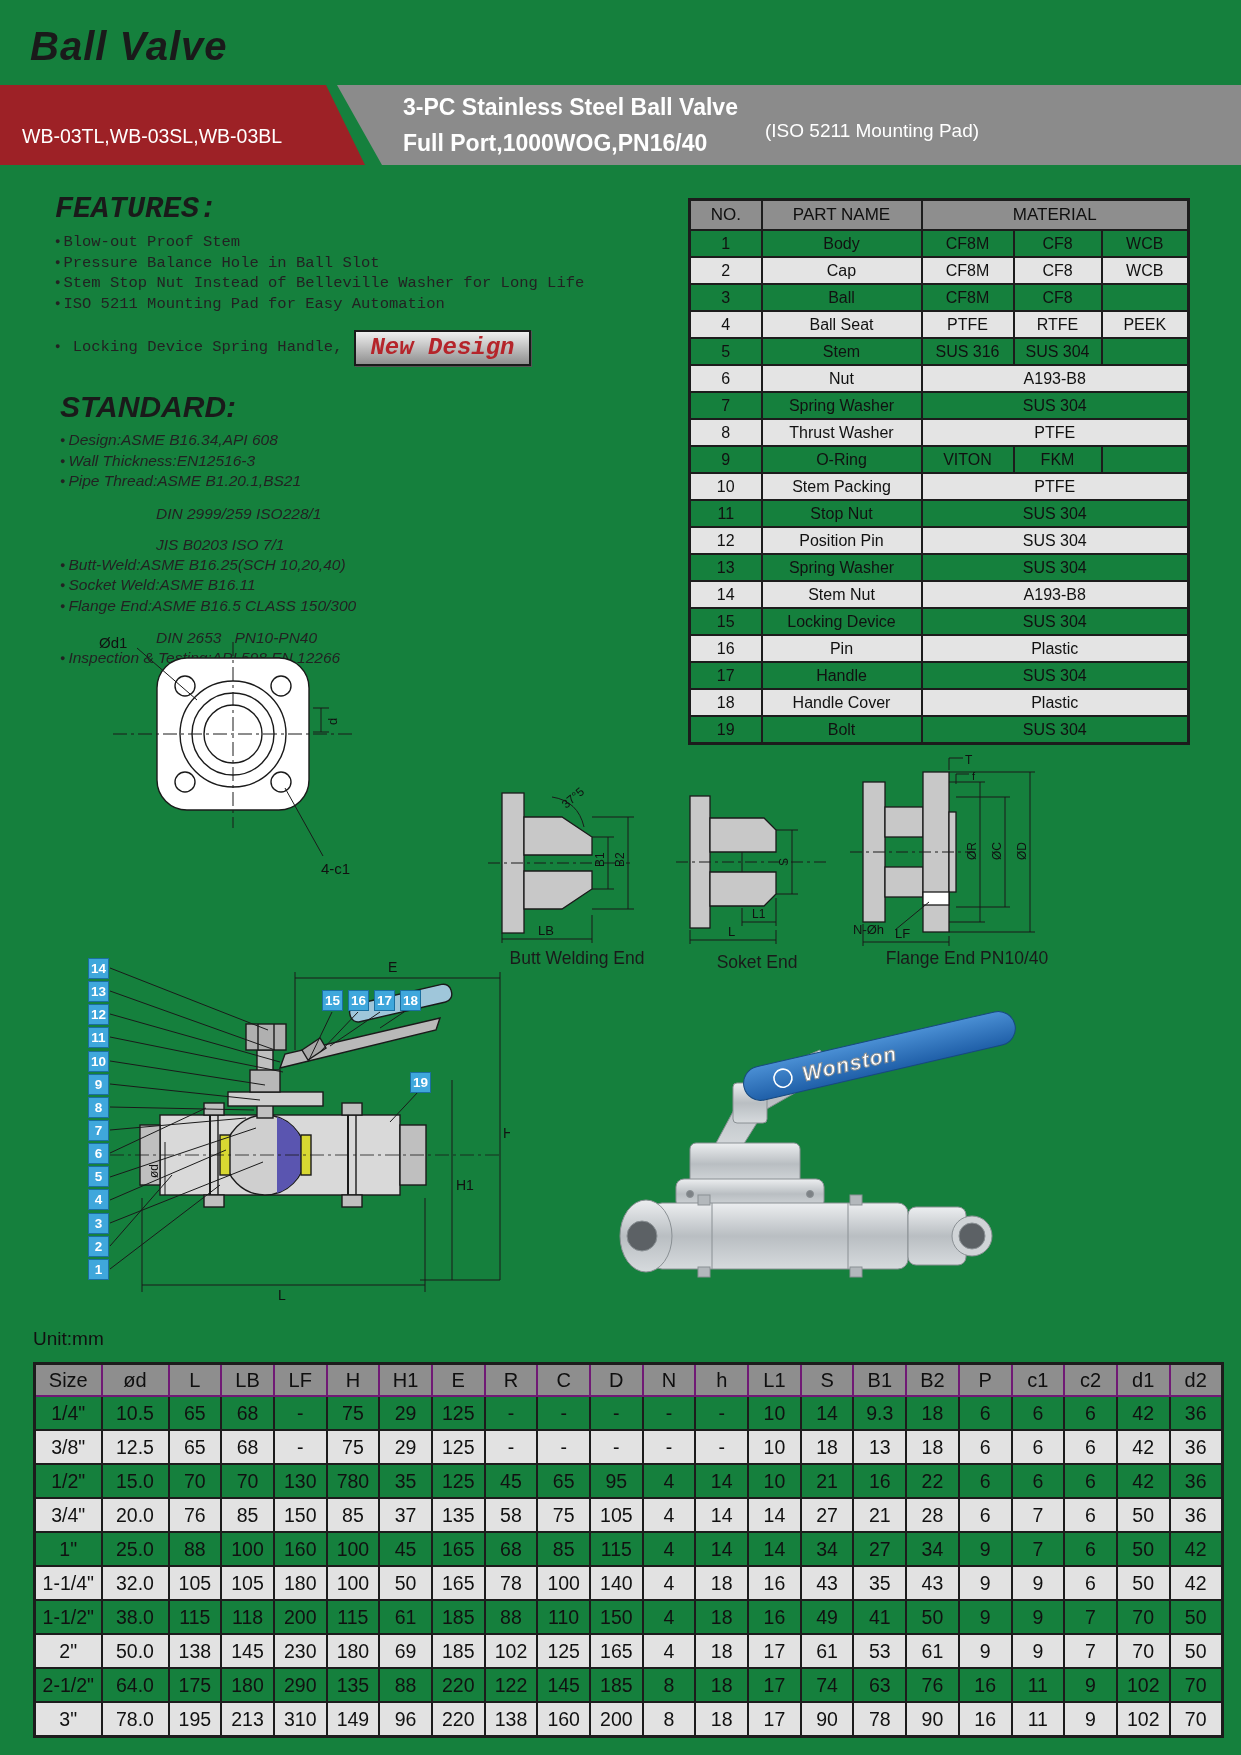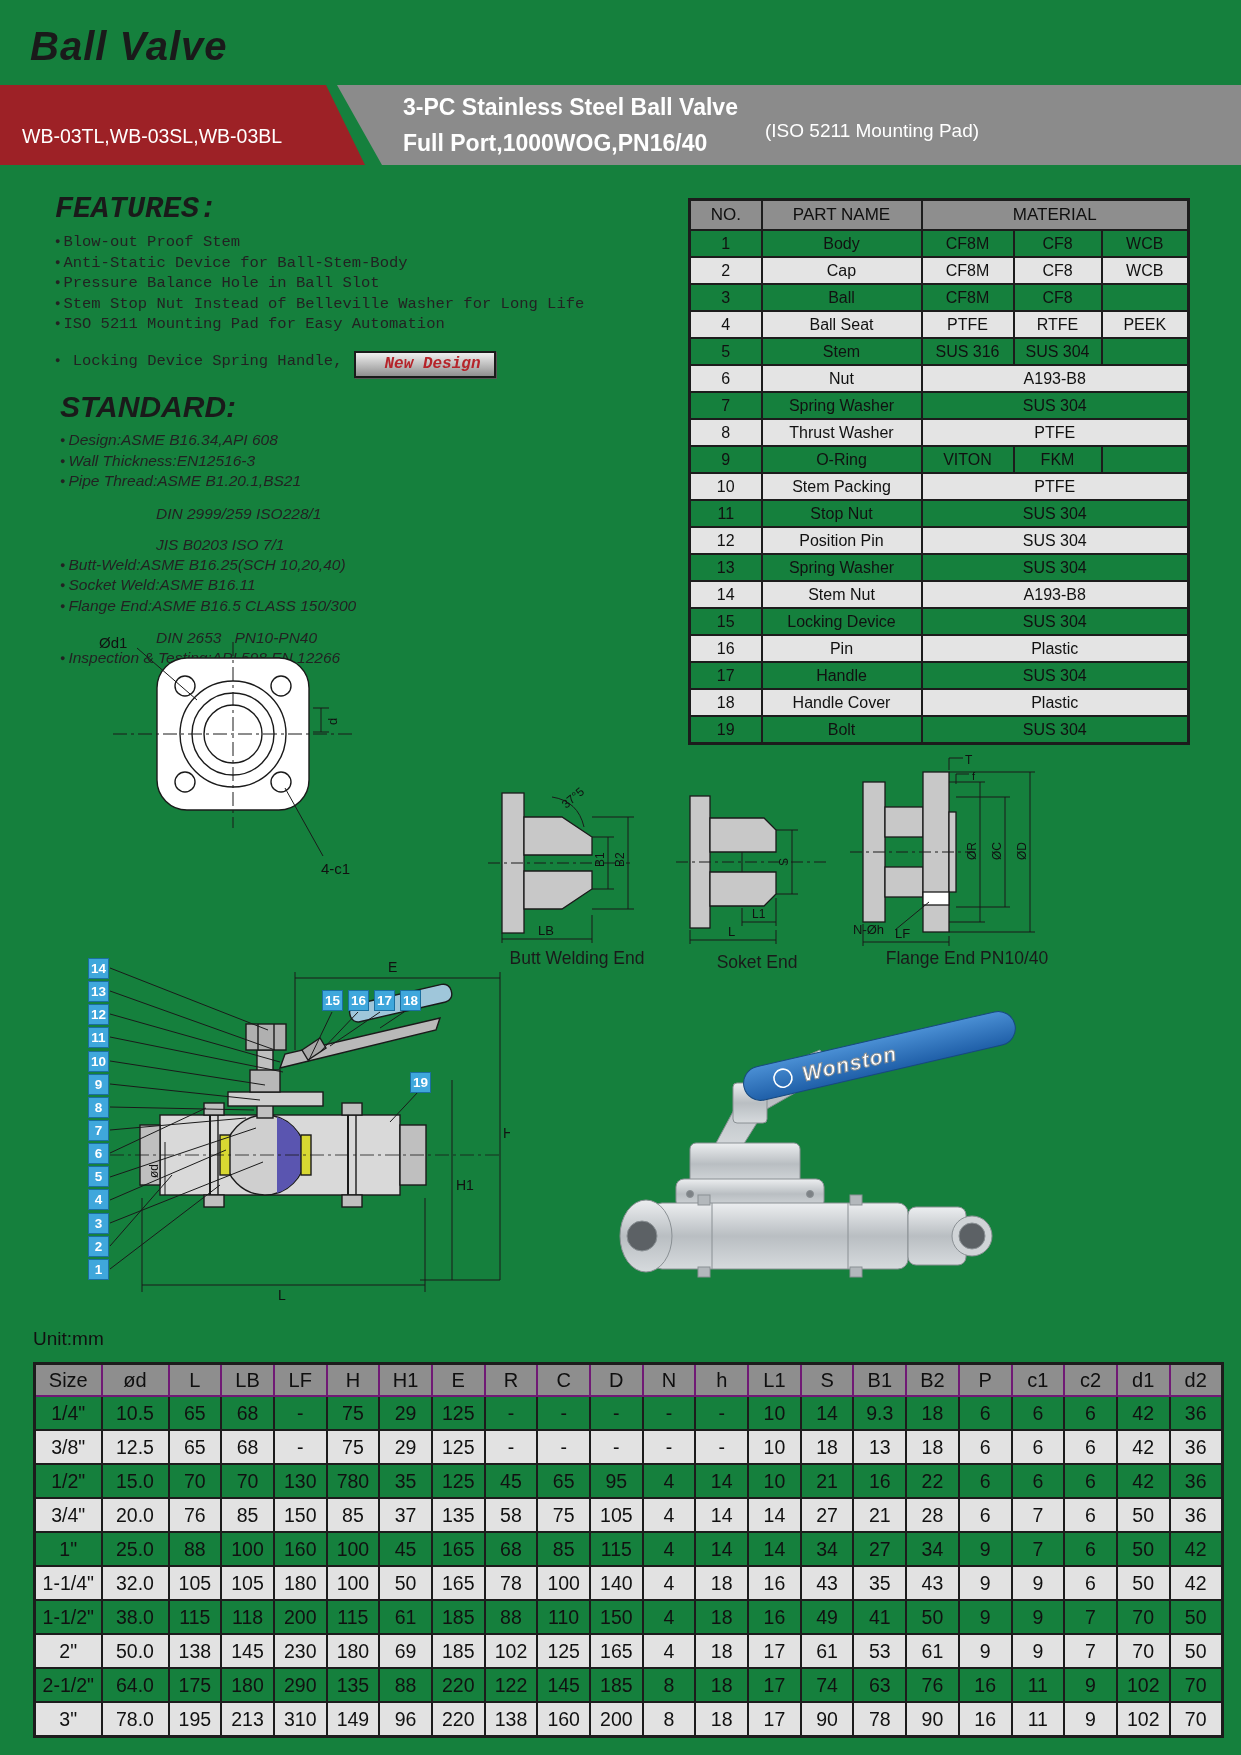--- a/index.html
+++ b/index.html
@@ -20,22 +20,22 @@
   .banner-note{position:absolute;left:765px;top:35px;font-size:19px;color:#fff;}
 
   
   .features{position:absolute;left:55px;top:192px;width:580px;font-family:Liberation Mono, monospace;}
   .features h2,.standard h2{margin:0;font-size:30px;font-style:italic;font-weight:bold;color:#1a1a1a;}
   .feat-list{list-style:none;margin:6px 0 0 0;padding:0;}
   .feat-list li{font-size:15.5px;line-height:20.5px;color:#222;}
   .feat-list li::before{content:"●";font-size:9px;vertical-align:2px;margin-right:3px;}
   .feat-extra{margin-top:13px;font-size:15.5px;color:#222;}
   .feat-extra::before{content:"●";font-size:9px;vertical-align:2px;margin-right:3px;}
-  .new-design-badge{display:inline-block;margin-left:12px;padding:2px 14px 3px 28px;
-      border:2px solid #1a1a1a;font-size:16px;font-weight:bold;font-style:italic;color:#b5242a;
+  .new-design-badge{display:inline-block;margin-left:12px;padding:2px 14px 3px 14px;
+      border:2px solid #1a1a1a;font-size:24px;font-weight:bold;font-style:italic;color:#b5242a;
       background:linear-gradient(180deg,#efefef 0%,#c9c9c9 40%,#8f8f8f 100%);
       box-shadow:1px 1px 0 #555;transform:translateY(3px);}
   .standard{position:absolute;left:60px;top:390px;width:580px;}
   .std-list{margin:6px 0 0 0;padding:0;list-style:none;font-style:italic;}
   .std-list li{font-size:15.5px;line-height:19.5px;color:#222;white-space:pre-wrap;}
   .std-list li.bullet::before{content:"●";font-size:9px;vertical-align:2px;margin-right:3px;}
   .std-list li.indent{padding-left:96px;margin-top:12px;}
 
   
   .parts-table{position:absolute;left:688px;top:198px;border-collapse:collapse;table-layout:fixed;
@@ -81,21 +81,20 @@
     <div class="banner-models">WB-03TL,WB-03SL,WB-03BL</div>
     <div class="banner-line1">3-PC Stainless Steel Ball Valve</div>
     <div class="banner-line2">Full Port,1000WOG,PN16/40</div>
     <div class="banner-note">(ISO 5211 Mounting Pad)</div>
   </div>
 
   <section class="features">
     <h2>FEATURES:</h2>
     <ul class="feat-list" id="features-list">
         <li>Blow-out Proof Stem</li>
-        <li>Anti-Static Device for Ball-Stem-Body</li>
         <li>Pressure Balance Hole in Ball Slot</li>
         <li>Stem Stop Nut Instead of Belleville Washer for Long Life</li>
         <li>ISO 5211 Mounting Pad for Easy Automation</li>
       </ul>
     <div class="feat-extra">
       <span>Locking Device Spring Handle,</span><span class="new-design-badge">New Design</span>
     </div>
   </section>
 
   <section class="standard">

